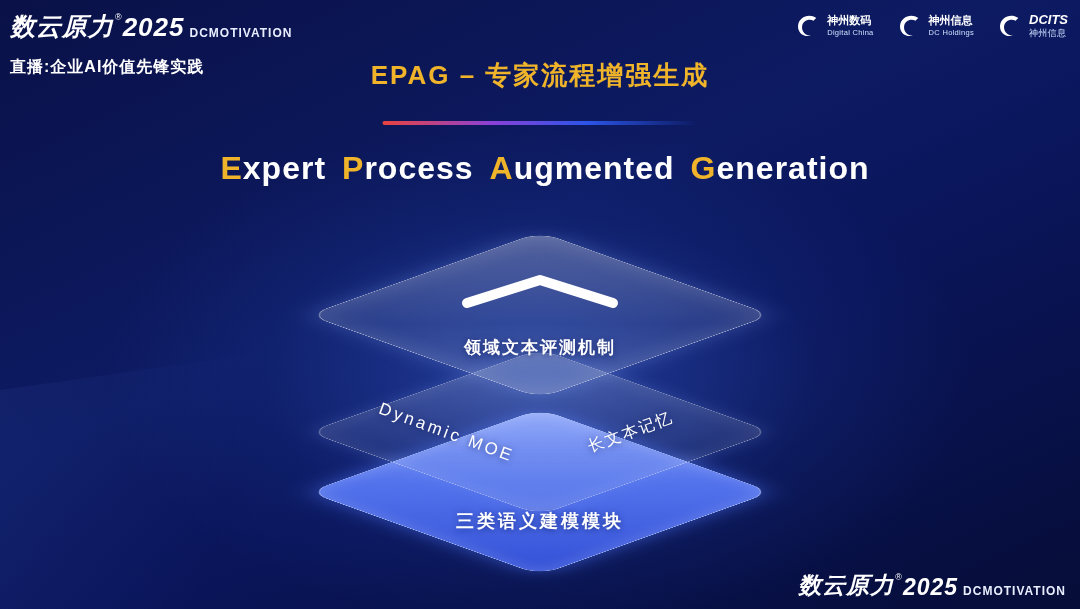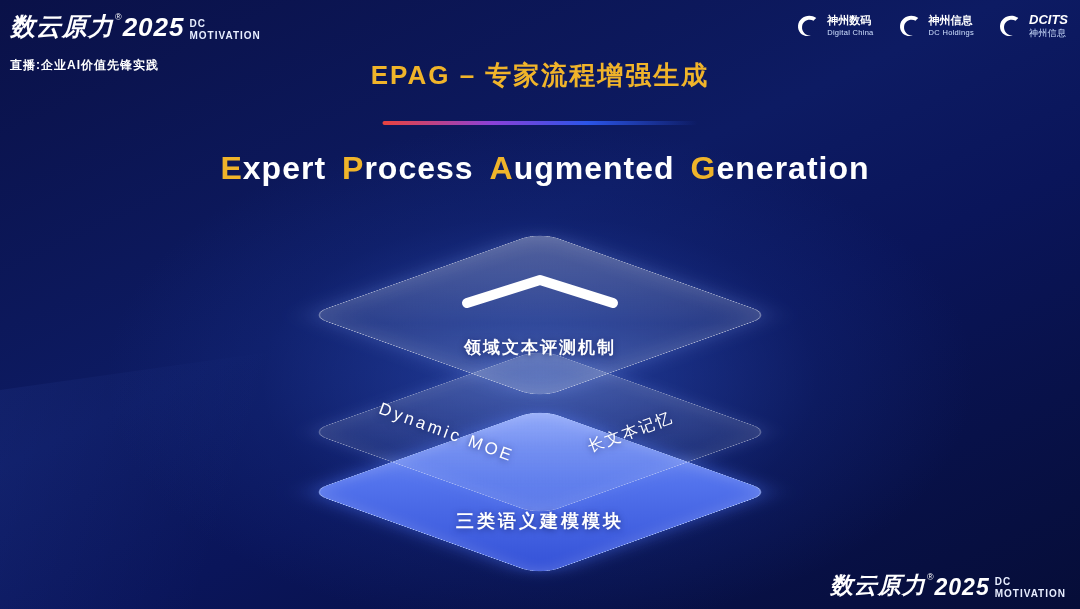--- a/index.html
+++ b/index.html
@@ -18,24 +18,24 @@
     transform: rotate(-8deg); pointer-events:none;
   }
 
   
   .brand { position:absolute; display:flex; align-items:flex-end; white-space:nowrap; }
   .brand-tl { left:10px; top:10px; }
   .brand-br { right:14px; bottom:8px; }
   .brand .b-name { font-size:25px; font-weight:bold; font-style:italic; letter-spacing:1px; }
   .brand .b-reg { font-size:9px; align-self:flex-start; margin:2px 1px 0 1px; }
   .brand .b-year { font-size:26px; font-weight:bold; font-style:italic; letter-spacing:1px; }
-  .brand .b-sub { display:flex; flex-direction:column; margin:0 0 2px 5px; font-size:10px; line-height:1.15; letter-spacing:1px; color:#e8eeff; font-weight:bold; }
+  .brand .b-sub { display:flex; flex-direction:row; margin:0 0 2px 5px; font-size:12px; line-height:1.15; letter-spacing:1px; color:#e8eeff; font-weight:bold; }
   .brand-br .b-name, .brand-br .b-year { font-size:23px; }
 
-  .live-label { position:absolute; left:10px; top:57px; font-size:12px; font-weight:bold; letter-spacing:1px; }
+  .live-label { position:absolute; left:10px; top:57px; font-size:16px; font-weight:bold; letter-spacing:1px; }
 
   
   .partners { position:absolute; right:12px; top:12px; display:flex; gap:22px; align-items:center; }
   .partner { display:flex; align-items:center; gap:6px; }
   .partner .p-icon { width:27px; height:27px; flex:0 0 auto; }
   .partner .p-text { display:flex; flex-direction:column; line-height:1.2; }
   .partner .p-name { font-size:11px; font-weight:bold; color:#ffffff; }
   .partner .p-sub { font-size:7.5px; color:#cfe0ff; letter-spacing:0.3px; }
   .partner.p-dcits .p-name { font-size:13px; font-style:italic; }
   .partner.p-dcits .p-sub { font-size:9px; }

